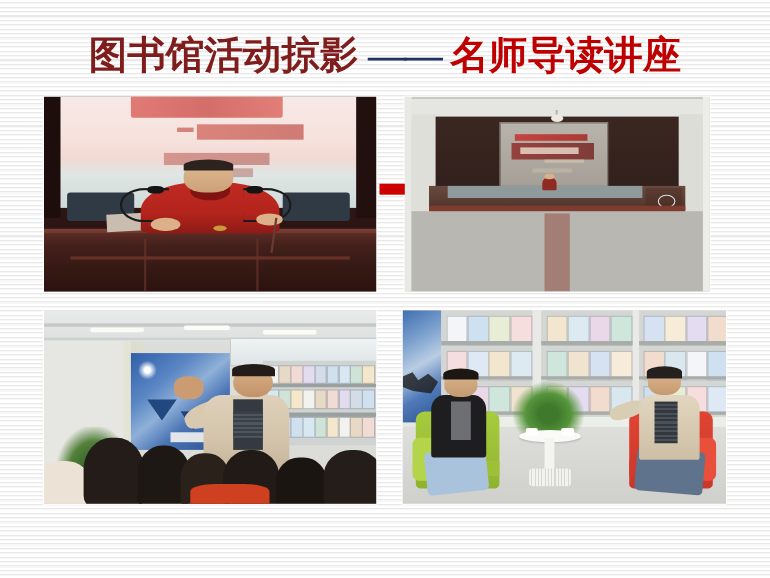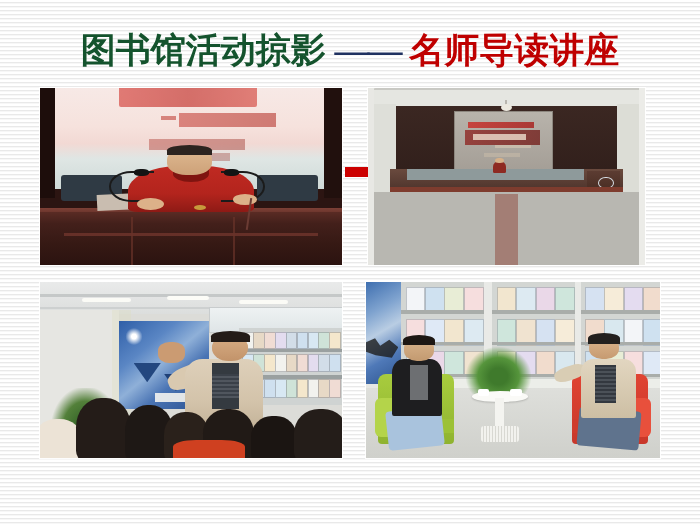--- a/index.html
+++ b/index.html
@@ -13,21 +13,21 @@
 
   
   #title-bar{
     position:absolute;left:0;top:26px;width:700px;height:50px;
     text-align:center;white-space:nowrap;
     font-family:"Liberation Serif","DejaVu Serif",serif;
     font-weight:bold;font-size:35px;line-height:50px;
     letter-spacing:0px;
   }
   #title-bar span{display:inline;vertical-align:baseline;}
-  .t-navy{color:#14532d;}
+  .t-navy{color:#7f1d1d;}
   .t-dash{color:#1f3160;letter-spacing:-2px;}
   .t-red{color:#bf0000;}
 
   
   .photo{
     position:absolute;overflow:hidden;
     box-shadow:0 0 0 1px rgba(255,255,255,0.9);
   }
   #photo-lecture-speaker{left:40px;top:88px;width:302px;height:177px;}
   #photo-auditorium    {left:368px;top:88px;width:277px;height:177px;}

